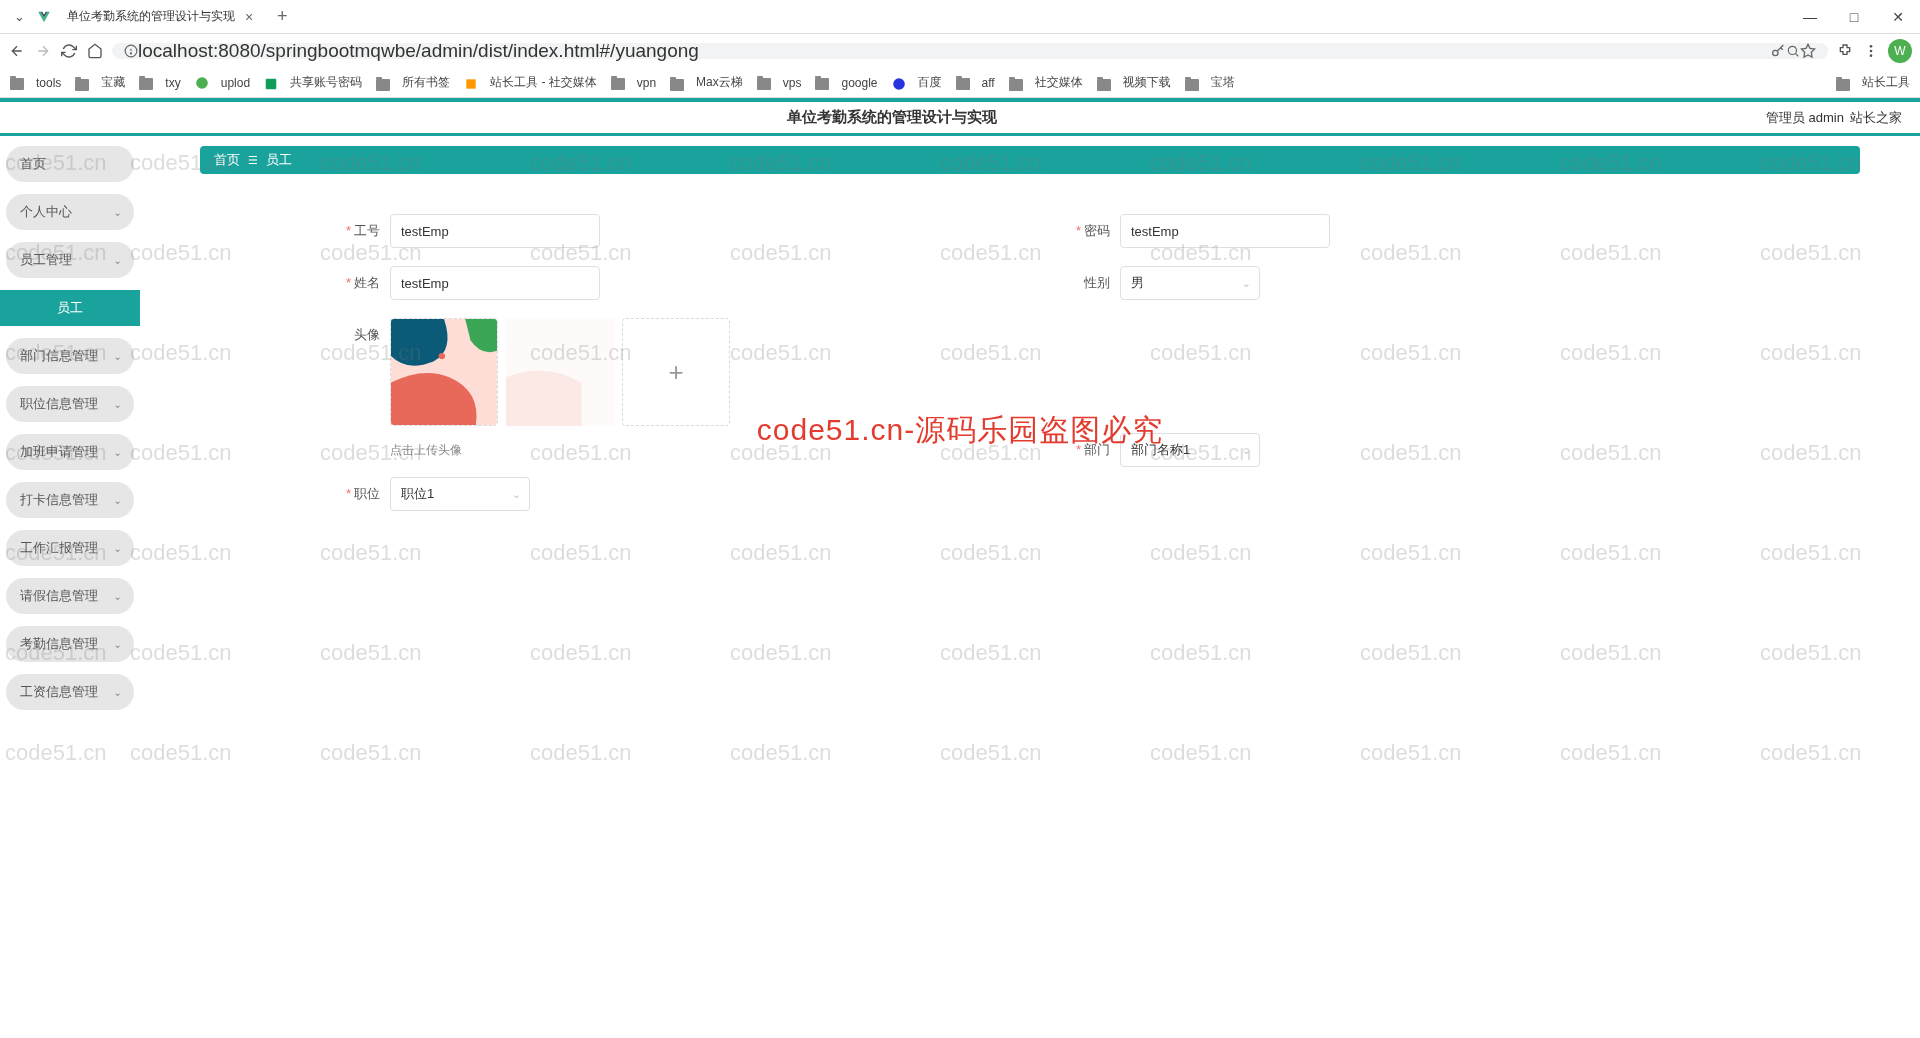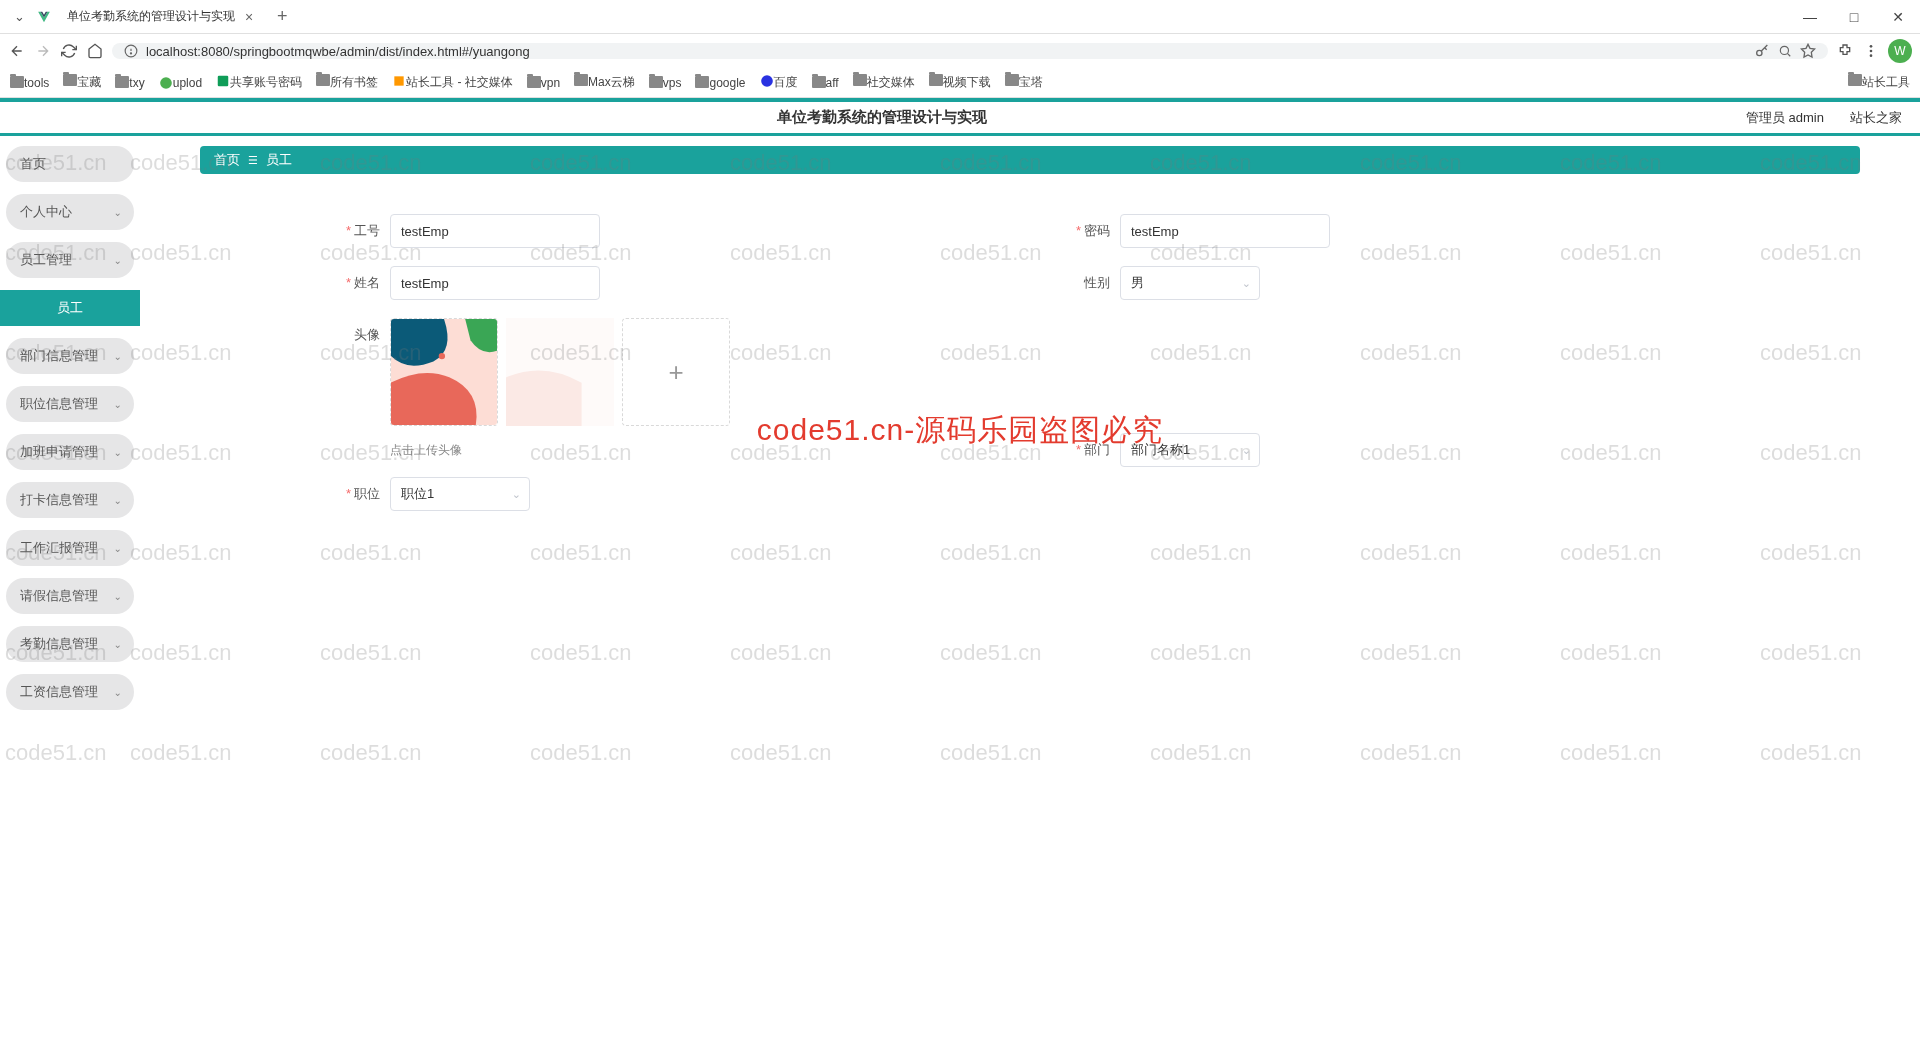--- a/index.html
+++ b/index.html
@@ -10,36 +10,36 @@
 .tab-strip { display:flex; align-items:center; height:34px; padding-left:8px; }
 .vue-icon { width:14px; height:14px; margin:0 6px; }
 .tab { display:flex; align-items:center; height:30px; padding:0 10px; background:#fff; border-radius:6px 6px 0 0; font-size:12px; color:#333; }
 .tab-close { margin-left:10px; font-size:14px; color:#666; }
 .new-tab { margin-left:8px; font-size:18px; color:#666; padding:0 6px; }
 .win-ctrls { margin-left:auto; display:flex; }
 .win-btn { width:44px; height:34px; display:flex; align-items:center; justify-content:center; color:#444; font-size:14px; }
 
 .addr-bar { height:34px; display:flex; align-items:center; padding:0 8px; gap:8px; background:#fff; }
 .nav-ico { width:18px; height:18px; color:#555; display:flex; align-items:center; justify-content:center; }
-.url-field { flex:1; display:flex; align-items:center; height:16px; border-radius:14px; background:#f1f3f4; padding:0 12px; gap:8px; font-size:13px; color:#333; }
+.url-field { flex:1; display:flex; align-items:center; height:16px; border-radius:14px; background:#f1f3f4; padding:0 12px; font-size:19px; color:#333; }
 .url-text { flex:1; }
 .ext-avatar { width:24px; height:24px; border-radius:50%; background:#4caf50; color:#fff; display:flex; align-items:center; justify-content:center; font-size:12px; }
 
 .bm-bar { height:30px; display:flex; align-items:center; padding:0 10px; gap:14px; border-bottom:1px solid #e0e0e0; background:#fff; }
-.bm { display:flex; align-items:flex-start; gap:0; font-size:12px; color:#444; }
+.bm { display:flex; align-items:flex-end; gap:12px; font-size:12px; color:#444; }
 .bm-folder { width:14px; height:12px; background:#888; border-radius:1px; position:relative; }
 .bm-folder::before { content:''; position:absolute; top:-2px; left:0; width:6px; height:2px; background:#888; border-radius:1px 1px 0 0; }
 .bm-right { margin-left:auto; }
 .bm-icon { width:14px; height:14px; }
 
 
 .app-top-border { height:4px; background:#1aa29c; }
 .app-header { height:34px; display:flex; align-items:center; padding:0 18px; border-bottom:3px solid #1aa29c; }
 .app-title { flex:1; text-align:center; font-weight:bold; font-size:15px; }
-.admin-label { font-size:13px; color:#333; margin-right:26px; }
+.admin-label { font-size:13px; color:#333; margin-right:6px; }
 .logout { font-size:13px; color:#333; }
 
 .main { display:flex; height:calc(1038px - 34px - 34px - 30px - 4px - 37px); }
 
 
 .sidebar { width:140px; padding:10px 6px; }
 .sb-item { height:36px; border-radius:18px; background:#e6e6e7; display:flex; align-items:center; padding:0 14px; font-size:13px; color:#555; margin-bottom:12px; position:relative; }
 .sb-item.active { background:#1aa29c; color:#fff; text-align:center; justify-content:center; border-radius:0; margin-left:-6px; margin-right:-6px; }
 .sb-chevron { position:absolute; right:12px; font-size:10px; color:#888; }
 

